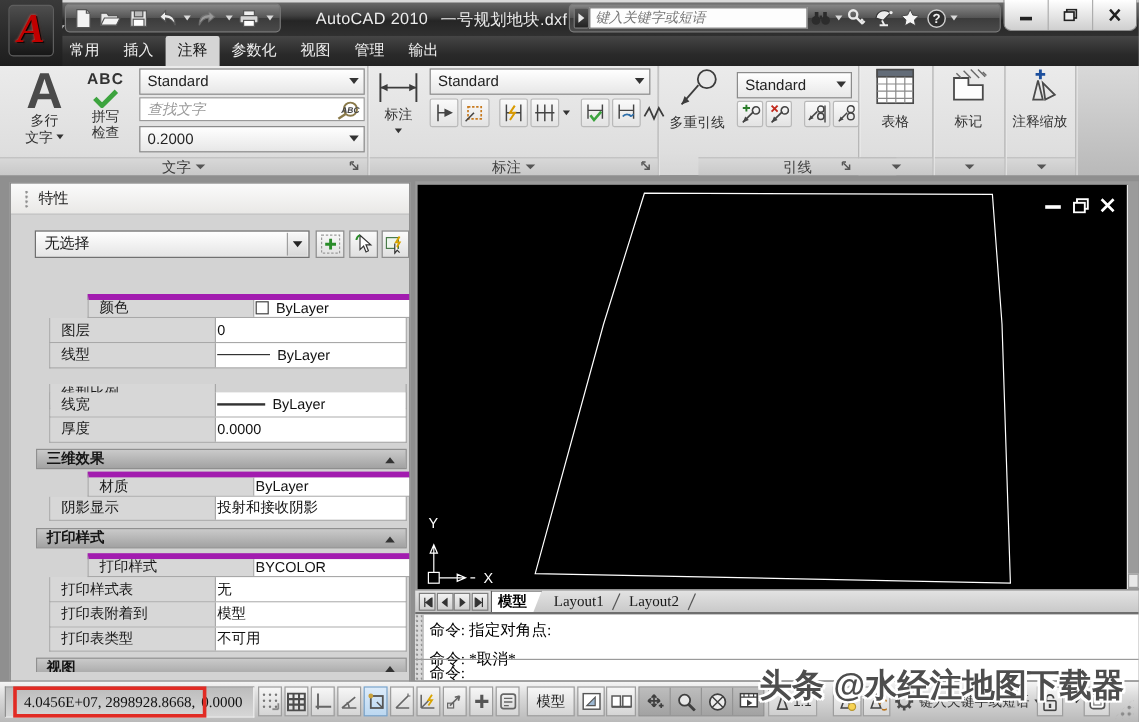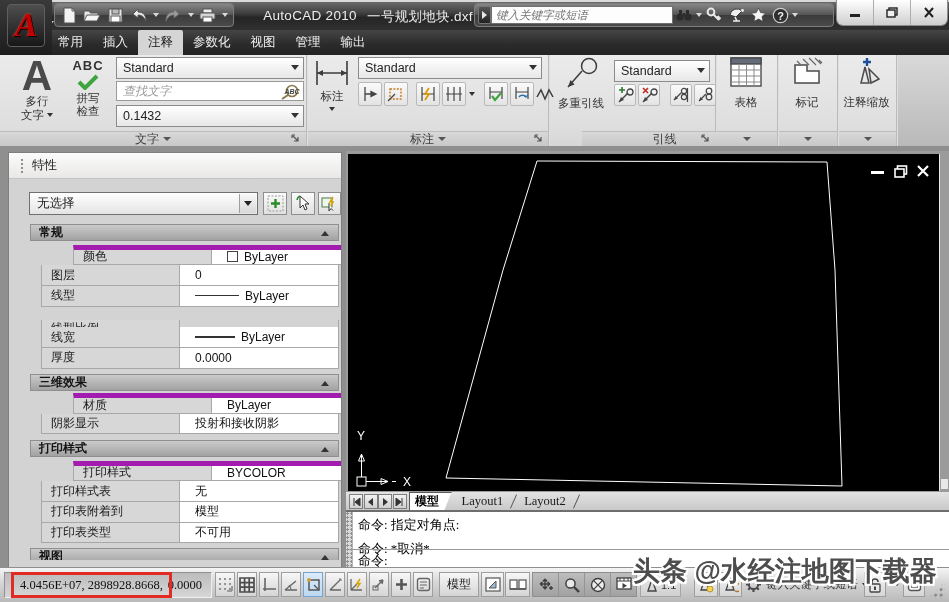--- a/index.html
+++ b/index.html
@@ -71,21 +71,21 @@
   #pal-combo { position:absolute; left:20px; top:39px; width:229px; height:23px; background:linear-gradient(#ffffff,#e4e4e4); border:1px solid #707070;
      font-size:12.5px; color:#1a1a1a; display:flex; align-items:center; padding-left:7px; }
   #pal-combo .cbox { position:absolute; right:1px; top:1px; width:17px; height:19px; background:linear-gradient(#f8f8f8,#d8d8d8); border-left:1px solid #9f9f9f; display:flex; align-items:center; justify-content:center; }
   .pal-btn { position:absolute; top:39px; width:24px; height:23px; border:1px solid #8e8e8e; background:linear-gradient(#fbfbfb,#e0e0e0); display:flex; align-items:center; justify-content:center; }
   .sec-hdr { position:absolute; left:21px; width:309px; height:17px; background:linear-gradient(#cacaca,#a2a2a2); border:1px solid #8f8f8f;
      font-size:12px; font-weight:bold; color:#141414; display:flex; align-items:center; padding-left:8px; }
   .sec-hdr .up { position:absolute; right:9px; top:6px; width:0; height:0; border-left:4.5px solid transparent; border-right:4.5px solid transparent; border-bottom:5px solid #333; }
   .prow { position:absolute; left:32px; width:298px; height:20.7px; display:flex; font-size:12px; border:1px solid #a8a8a8; border-top:none; }
   .prow.first { border-top:5px solid #a21caf;margin-left:32px; }
   .prow .lbl { width:138px; background:#d7d7d7; color:#1a1a1a; display:flex; align-items:center; padding-left:9px; border-right:1px solid #a8a8a8; }
-  .prow .val { flex:1; background:#ffffff; color:#111; display:flex; align-items:center; padding-left:15px; gap:6px; }
+  .prow .val { flex:1; background:#ffffff; color:#111; display:flex; align-items:center; padding-left:1px; gap:6px; }
   .swatch { width:11px; height:11px; background:#fff; border:1px solid #444; }
   .ltline { width:44px; height:0; border-top:1px solid #333; }
   .lwline { width:40px; height:0; border-top:2.5px solid #333; }
 
   
   #drawwin { left:346px; top:151px; width:603px; height:416px; background:#9b9b9b; }
   #dcanvas { position:absolute; left:2px; top:3px; width:592px; height:337px; background:#000; border-right:1px solid #e8e8e8; }
   .dwc { position:absolute; color:#fff; }
   #dtabs { position:absolute; left:0px; top:340px; width:603px; height:19px; background:linear-gradient(#e3e3e3,#c9c9c9); border-top:1px solid #9a9a9a; display:flex; align-items:stretch; }
   .navbtn { width:14px; height:15px; margin-top:2px; background:linear-gradient(#f2f2f2,#cfcfcf); border:1px solid #7e7e7e; display:flex; align-items:center; justify-content:center; margin-left:0.5px; }
@@ -280,21 +280,21 @@
   </div>
   <div class="find-input" style="left:116px; top:26px; width:188px;">
     <span>查找文字</span>
     <svg width="20" height="16" viewBox="0 0 20 16" style="position:absolute; right:3px; top:2px;">
       <circle cx="12" cy="7" r="5.5" fill="none" stroke="#8a7a4a" stroke-width="1.6"></circle>
       <path d="M8 11 L2 15" stroke="#8a7a4a" stroke-width="2"></path>
       <text x="12" y="10" font-size="7" font-weight="bold" fill="#444" text-anchor="middle" font-family="Liberation Sans,sans-serif">ABC</text>
     </svg>
   </div>
   <div class="select" style="left:116px; top:50px; width:188px;">
-    <span>0.1432</span>
+    <span>0.2000</span>
       <div class="sel-arrow"></div>
   </div>
   <div class="pfooter" style="left:0px; width:306px;">
     <span>文字</span>
       <div class="pf-arrow"></div>
   </div>
   <svg class="launcher" style="left:291px;" viewBox="0 0 9 9">
     <path d="M1 1 h3 M1 1 v3 M2 2 l5 5 M7 3 v4 h-4" stroke="#555" stroke-width="1.2" fill="none"></path>
   </svg>
 
@@ -476,24 +476,20 @@
     </svg>
   </div>
   <div class="pal-btn" style="left:309px; width:23px;">
     <svg width="17" height="17" viewBox="0 0 17 17">
       <rect x="1" y="3" width="10" height="9" fill="#eef6ee" stroke="#4a7c4a"></rect>
       <path d="M12 2 l-3 5 h3 l-3 5" stroke="#d9a400" stroke-width="1.6" fill="none"></path>
       <path d="M8 8 L8 16 L10 13.5 L12 15.5" fill="#fff" stroke="#333" stroke-width="1"></path>
     </svg>
   </div>
 
-  <div class="sec-hdr" style="top:71px;">
-    <span>常规</span>
-      <div class="up"></div>
-  </div>
   <div class="prow first" style="top:91.5px;">
     <div class="lbl">颜色</div>
     <div class="val">
         <div class="swatch"></div>
         <span>ByLayer</span>
       </div>
   </div>
   <div class="prow" style="top:112.2px;">
     <div class="lbl">图层</div>
     <div class="val">

